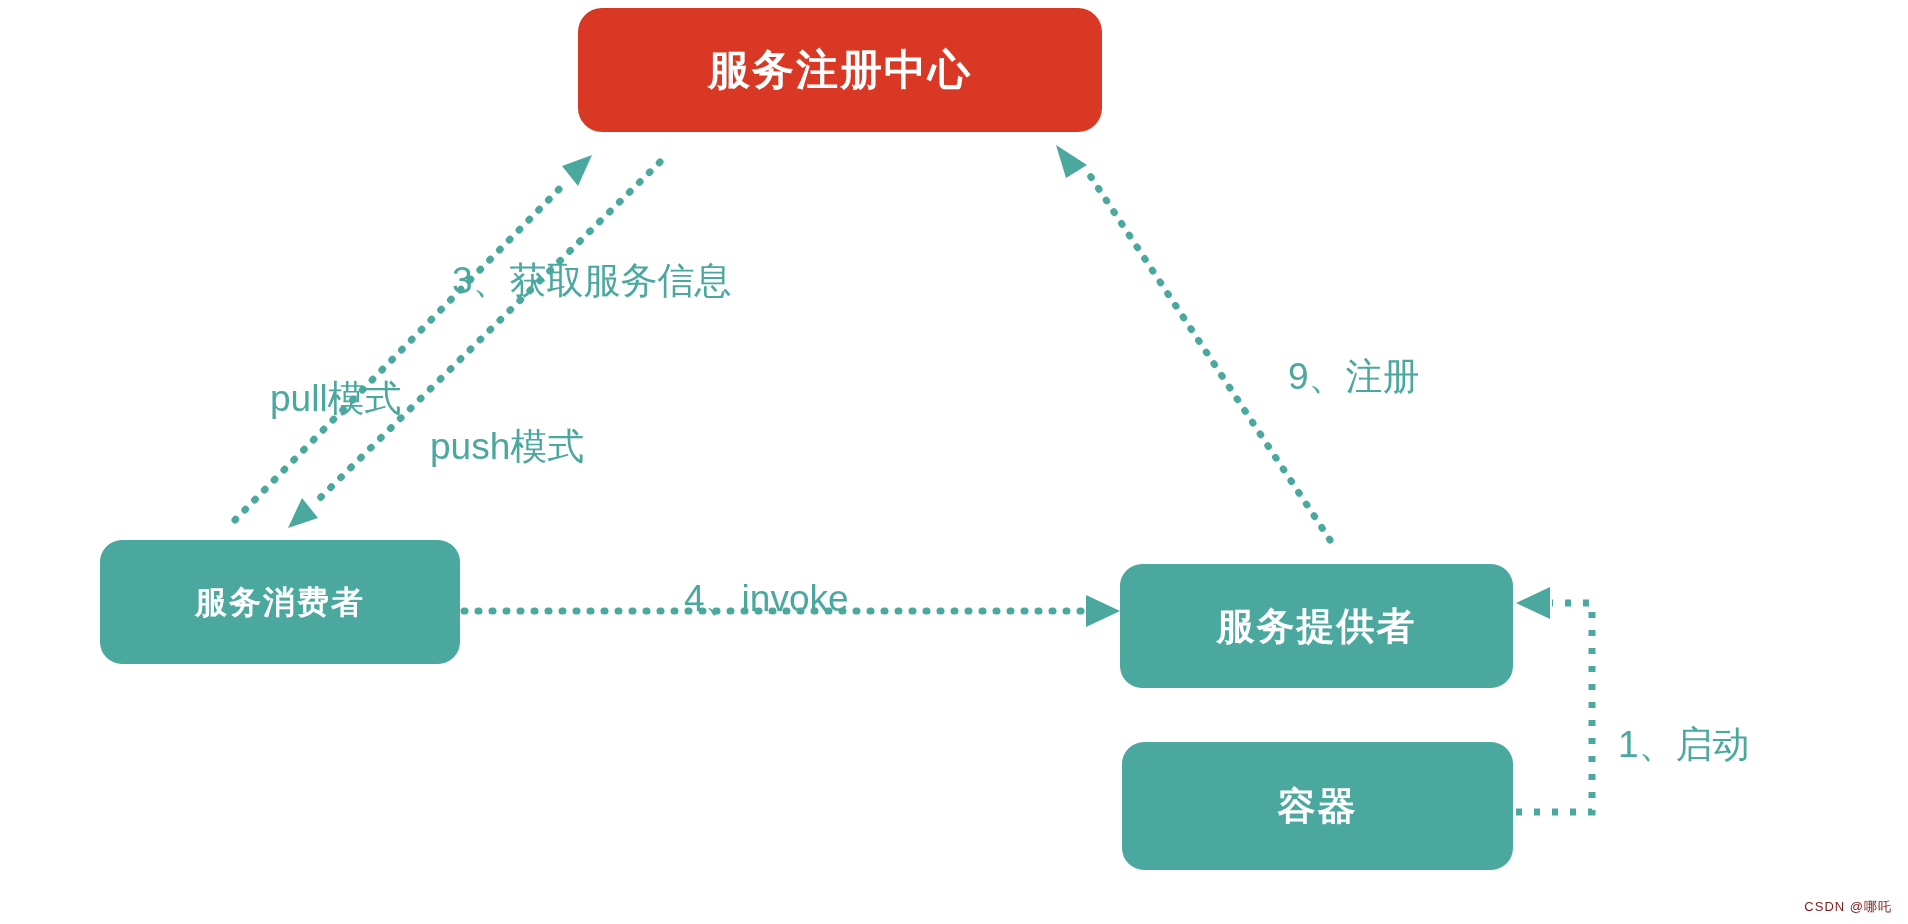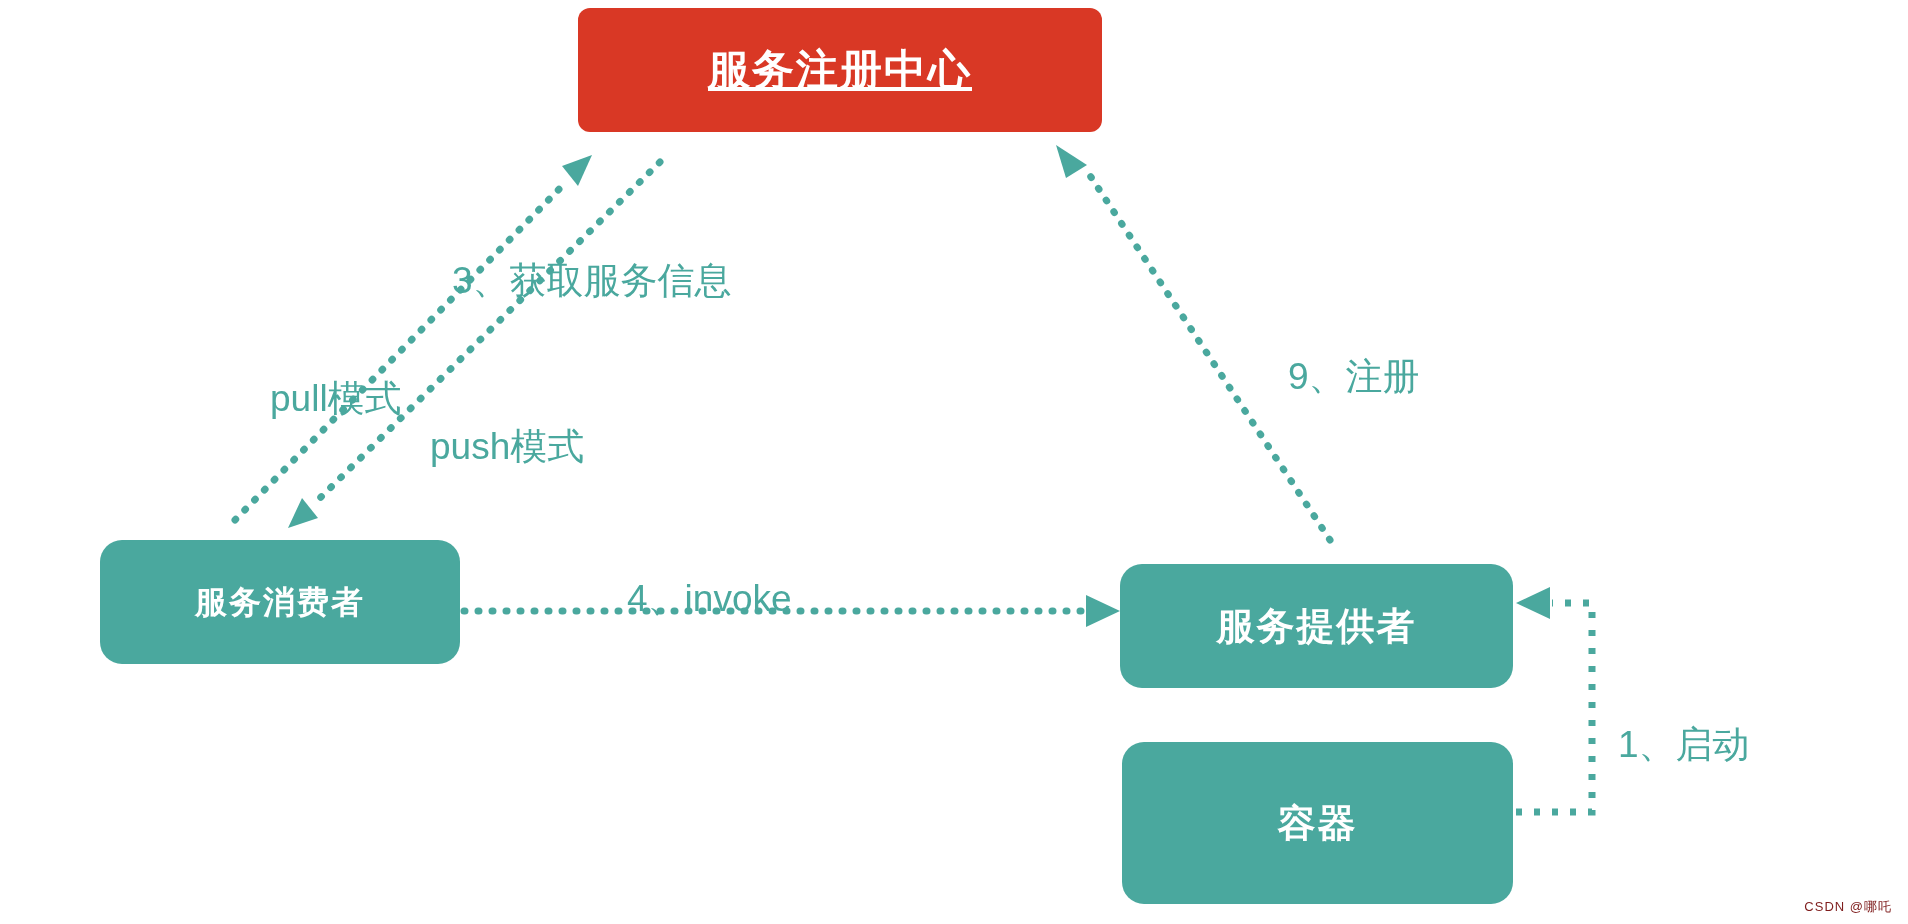--- a/index.html
+++ b/index.html
@@ -39,22 +39,21 @@
     box-sizing: border-box;
     line-height: 1;
   }
   .node-registry {
     left: 578px;
     top: 8px;
     width: 524px;
     height: 124px;
     background: #d93825;
     font-size: 42px;
-    border-radius: 12px;
-    text-decoration: underline;
+    border-radius: 24px;
   }
   .node-consumer {
     left: 100px;
     top: 540px;
     width: 360px;
     height: 124px;
     background: #4aa89e;
     font-size: 32px;
   }
   .node-provider {
@@ -63,38 +62,38 @@
     width: 393px;
     height: 124px;
     background: #4aa89e;
     font-size: 38px;
     margin-top: 24px;
   }
   .node-container {
     left: 1122px;
     top: 742px;
     width: 391px;
-    height: 162px;
+    height: 128px;
     background: #4aa89e;
     font-size: 38px;
   }
 
   .edge-label {
     position: absolute;
     color: #4aa89e;
     font-size: 37px;
     white-space: nowrap;
     line-height: 1;
     margin-top: 36px;
   }
   .label-get-service { left: 452px; top: 226px; }
   .label-pull        { left: 270px; top: 344px; }
   .label-push        { left: 430px; top: 392px; }
   .label-register    { left: 1288px; top: 322px; }
-  .label-invoke      { left: 627px; top: 544px; }
+  .label-invoke      { left: 684px; top: 544px; }
   .label-start       { left: 1618px; top: 690px; }
 
   .watermark {
     position: absolute;
     right: 16px;
     bottom: 8px;
     font-size: 13px;
     color: #7f1d1d;
     letter-spacing: 1px;
     white-space: nowrap;

